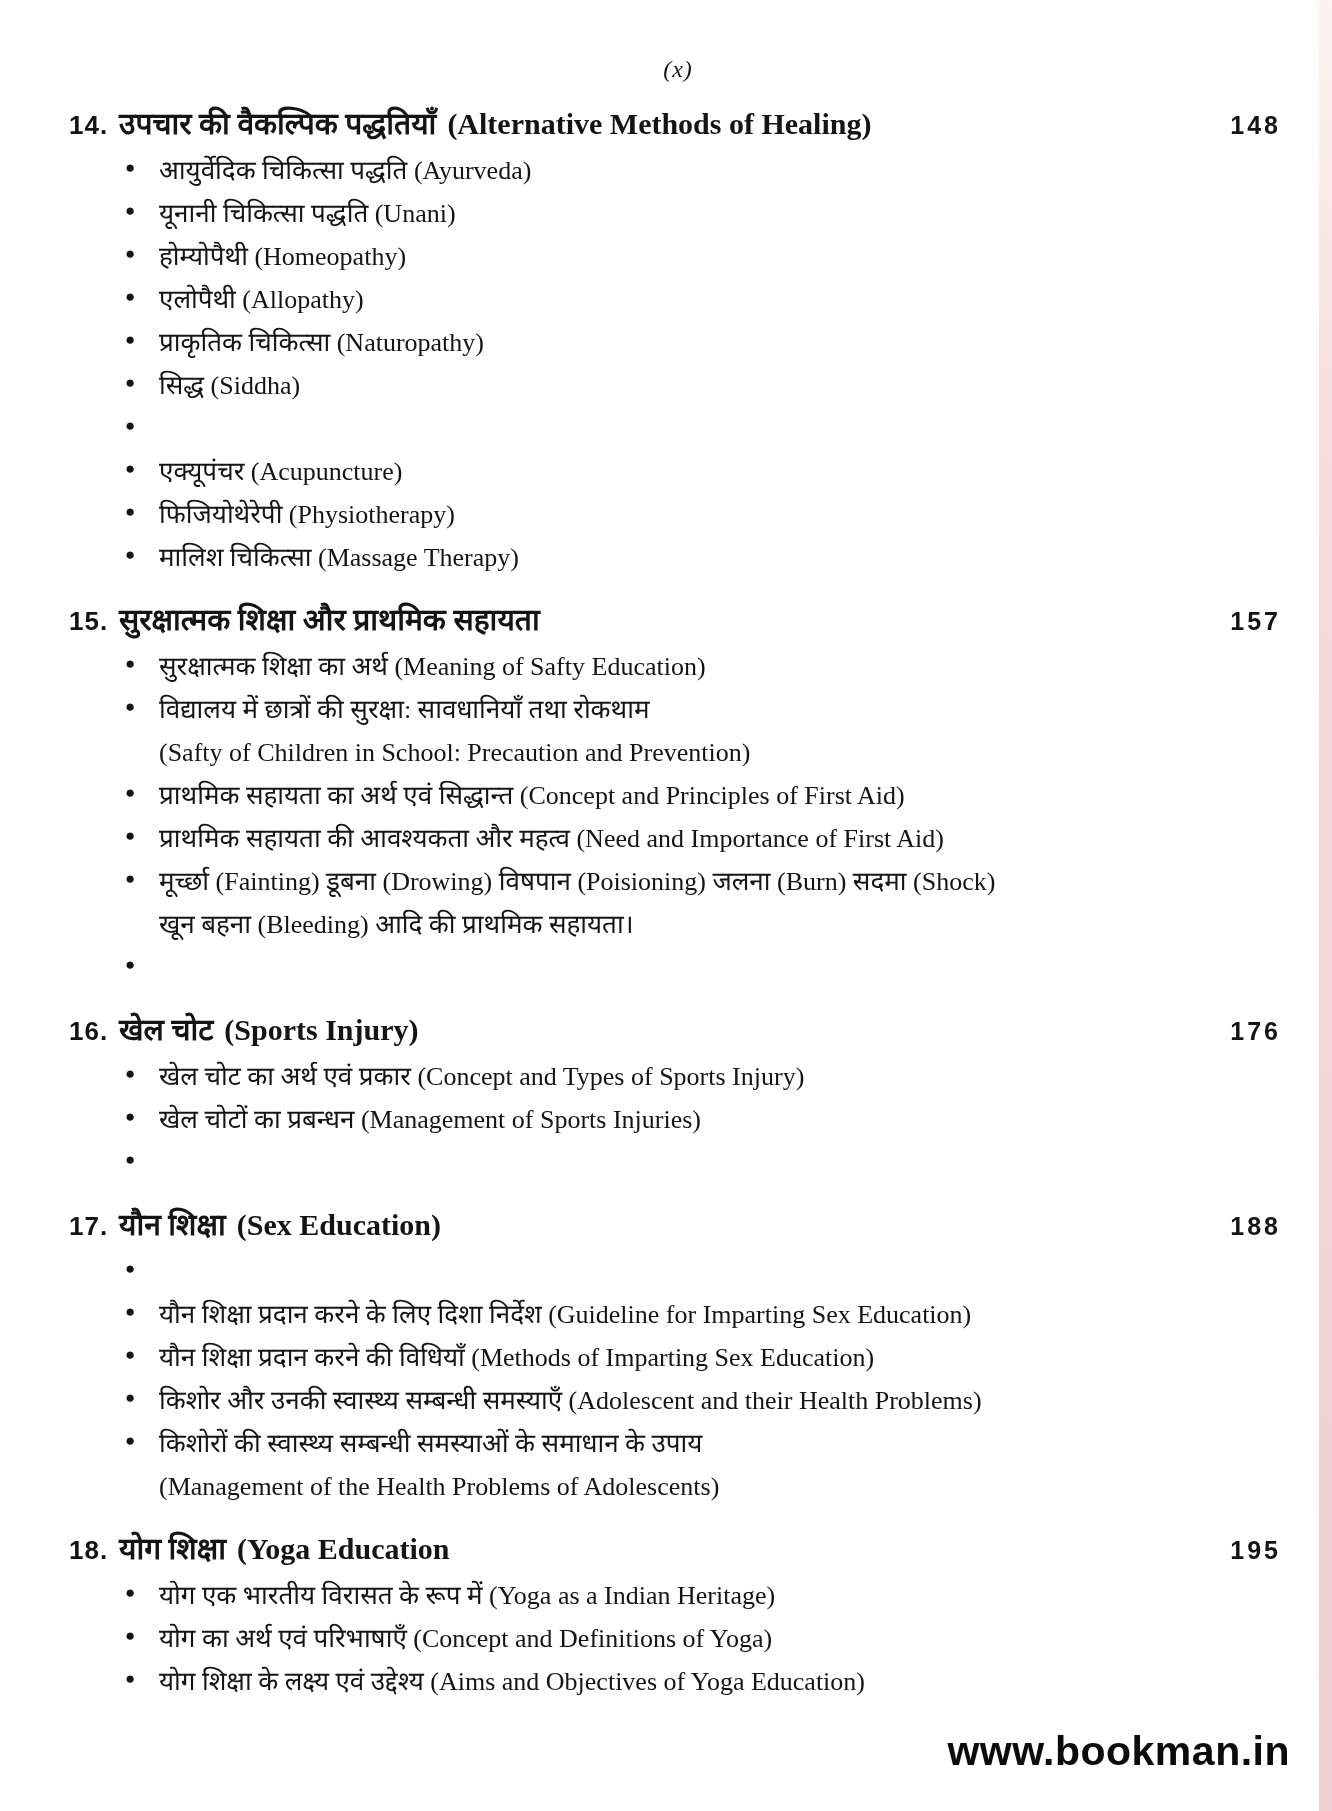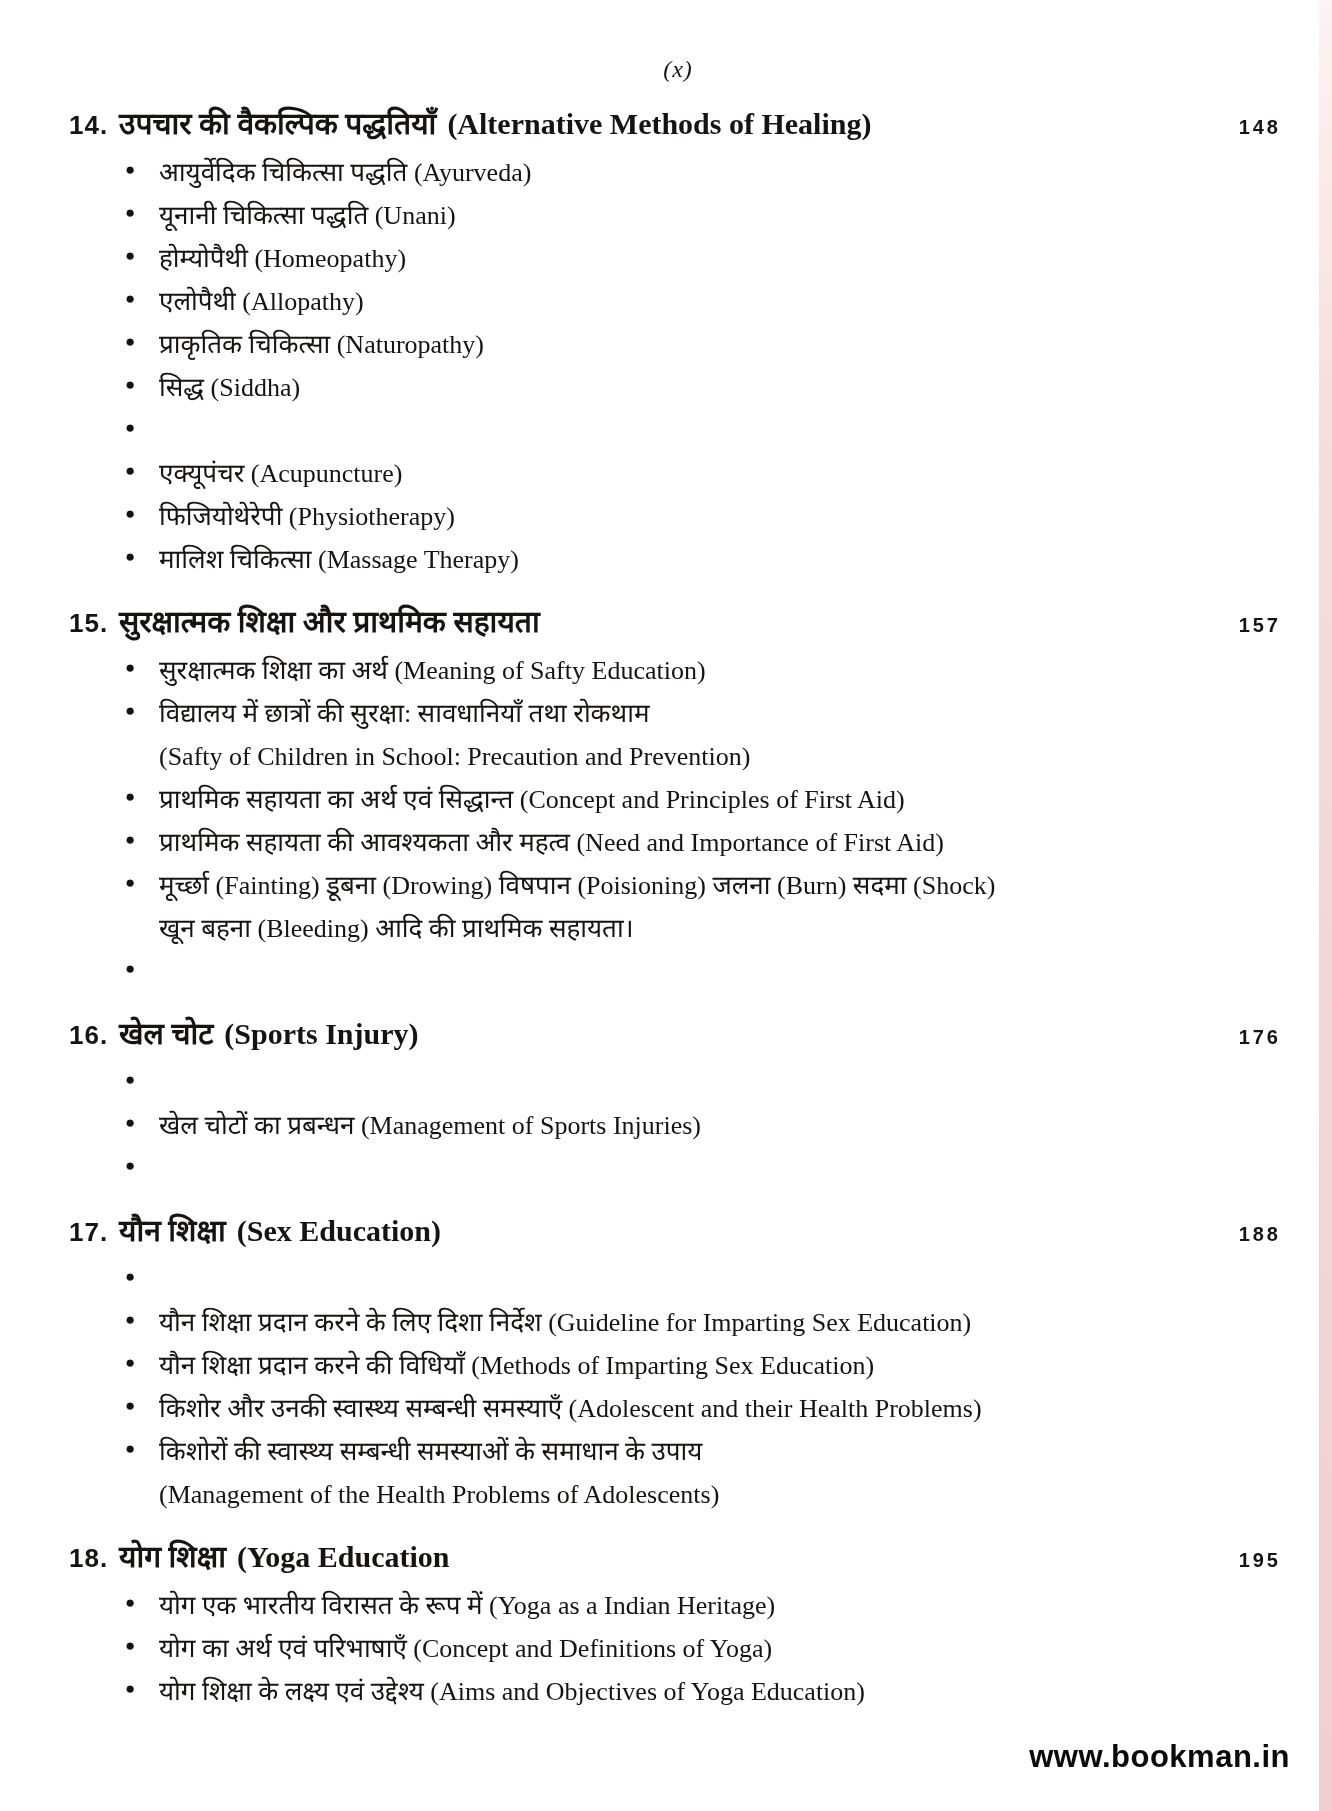--- a/index.html
+++ b/index.html
@@ -42,21 +42,21 @@
     font-size: 26px;
     width: 50px;
     flex: none;
     letter-spacing: 1px;
   }
   .ch-title-hi { }
   .ch-title-en { margin-left: 11px; }
   .ch-page {
     margin-left: auto;
     font-family: "Liberation Sans", sans-serif;
-    font-size: 20px;
+    font-size: 25px;
     letter-spacing: 3px;
     flex: none;
   }
   .item-line {
     display: flex;
     align-items: baseline;
     font-size: 26px;
     line-height: 43px;
     white-space: nowrap;
   }
@@ -69,21 +69,21 @@
     transform: translateY(-3px);
     align-self: center;
   }
   .item-text { margin-left: 18px; }
   .cont-line .item-text { margin-left: 90px; }
   .watermark {
     position: absolute;
     right: 42px; bottom: 36px;
     font-family: "Liberation Sans", sans-serif;
     font-weight: bold;
-    font-size: 31px;
+    font-size: 41px;
     color: #0b0b0b;
     letter-spacing: 0.5px;
   }
 </style>
 </head>
 <body>
 
 <div class="edge-strip"></div>
 
 <main>
@@ -174,20 +174,21 @@
       </section>
       <section class="chapter">
         <div class="chapter-heading">
           <span class="ch-num">16.</span>
           <span class="ch-title-hi">खेल चोट</span>
           <span class="ch-title-en">(Sports Injury)</span>
           <span class="ch-page">176</span>
         </div>
         <div class="item-line">
           <span class="bullet">●</span>
+          <span class="item-text">खेल चोट का अर्थ एवं प्रकार (Concept and Types of Sports Injury)</span>
         </div>
         <div class="item-line">
           <span class="bullet">●</span>
           <span class="item-text">खेल चोटों का प्रबन्धन (Management of Sports Injuries)</span>
         </div>
         <div class="item-line">
           <span class="bullet">●</span>
         </div>
       </section>
       <section class="chapter">

